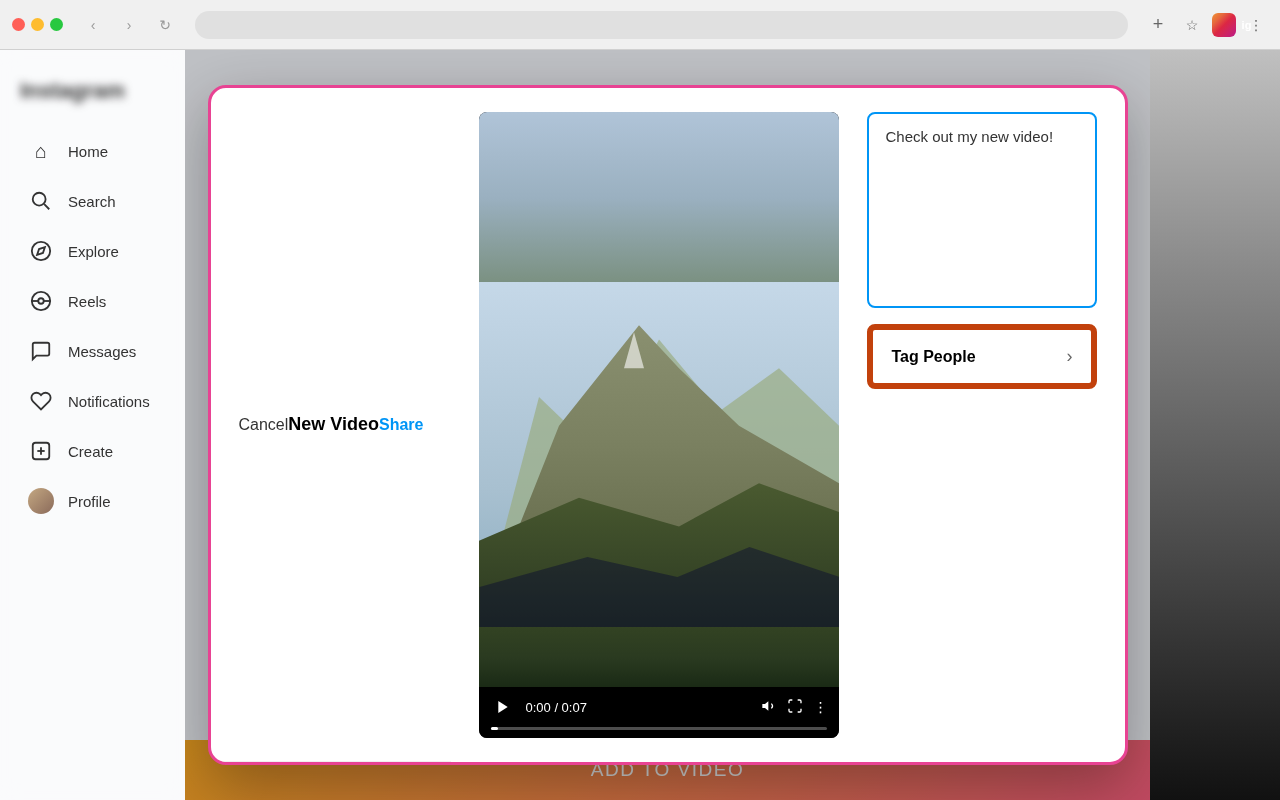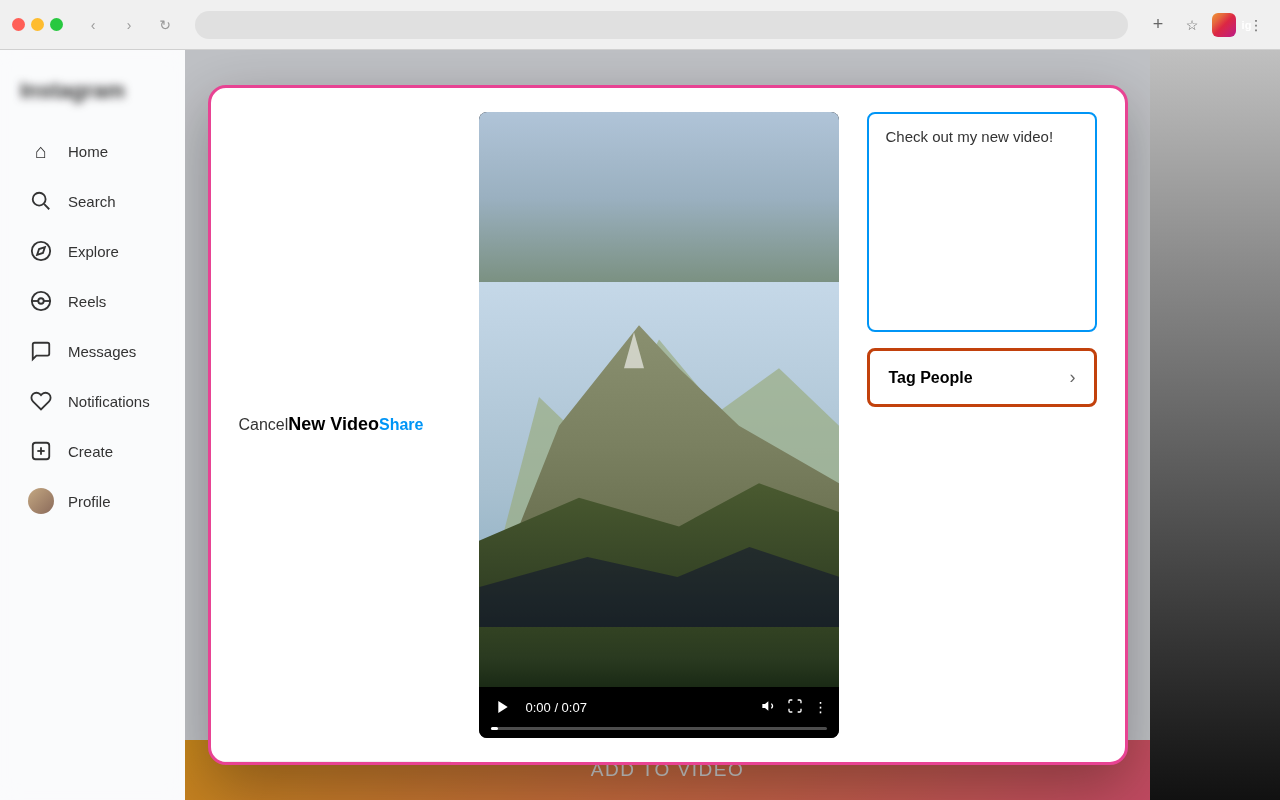--- a/index.html
+++ b/index.html
@@ -336,33 +336,33 @@
 
     
     .form-section {
       flex: 1;
       display: flex;
       flex-direction: column;
       gap: 16px;
     }
     .caption-textarea {
       width: 100%;
-      height: 220px;
+      height: 196px;
       border: 2px solid #0095f6;
       border-radius: 8px;
       padding: 14px 16px;
       font-size: 15px;
       color: #333;
       resize: none;
       outline: none;
       font-family: inherit;
     }
 
     .tag-people-row {
-      border: 3px solid #c2410c;
+      border: 6px solid #c2410c;
       border-radius: 8px;
       padding: 16px 18px;
       display: flex;
       align-items: center;
       justify-content: space-between;
       cursor: pointer;
     }
     .tag-people-label {
       font-size: 16px;
       font-weight: 600;

